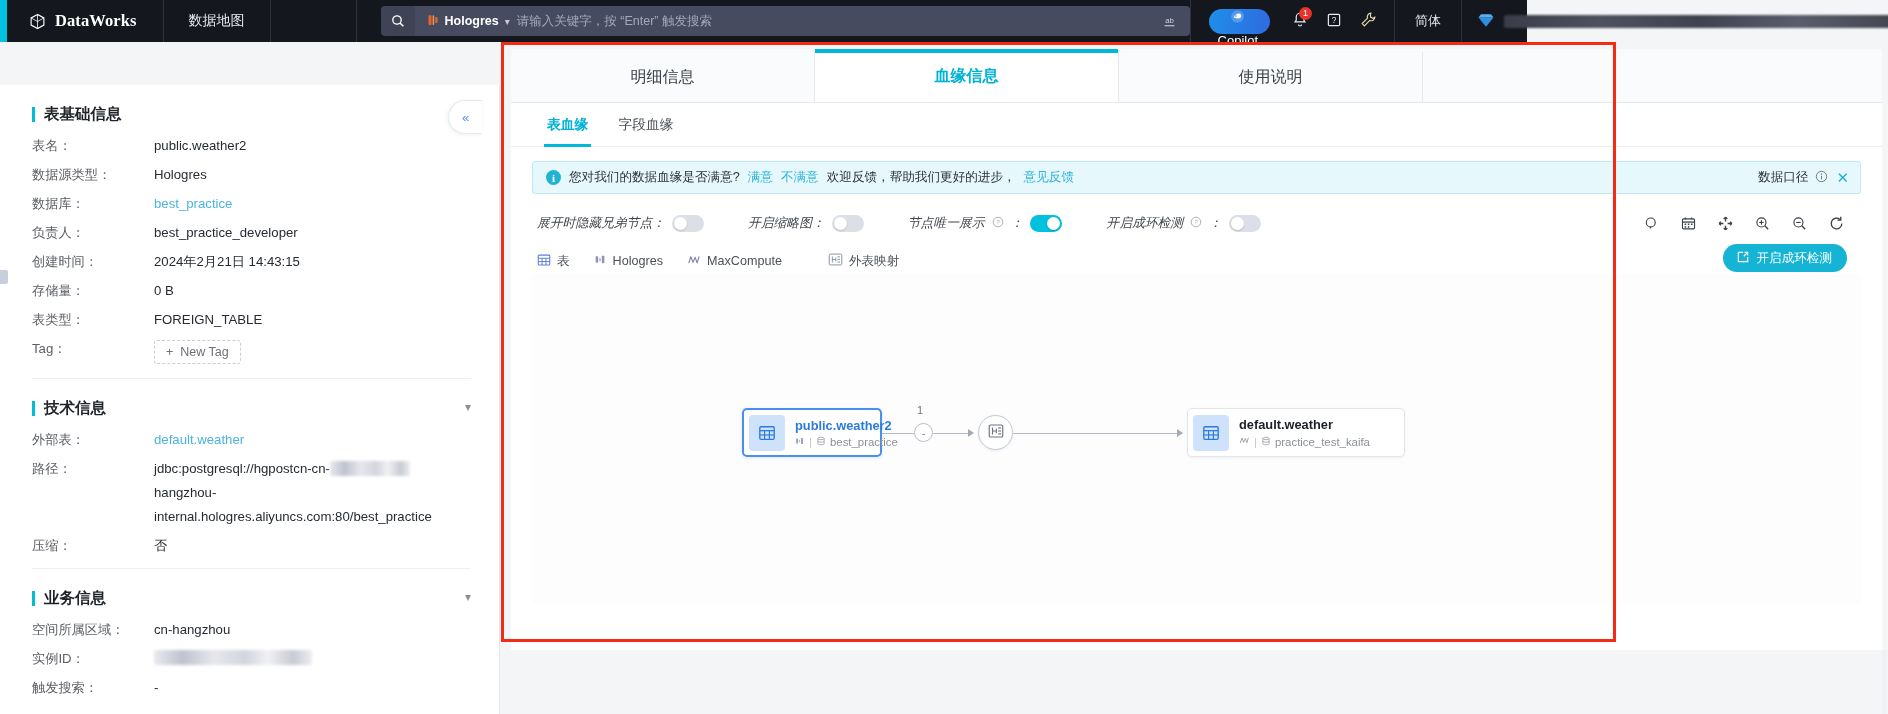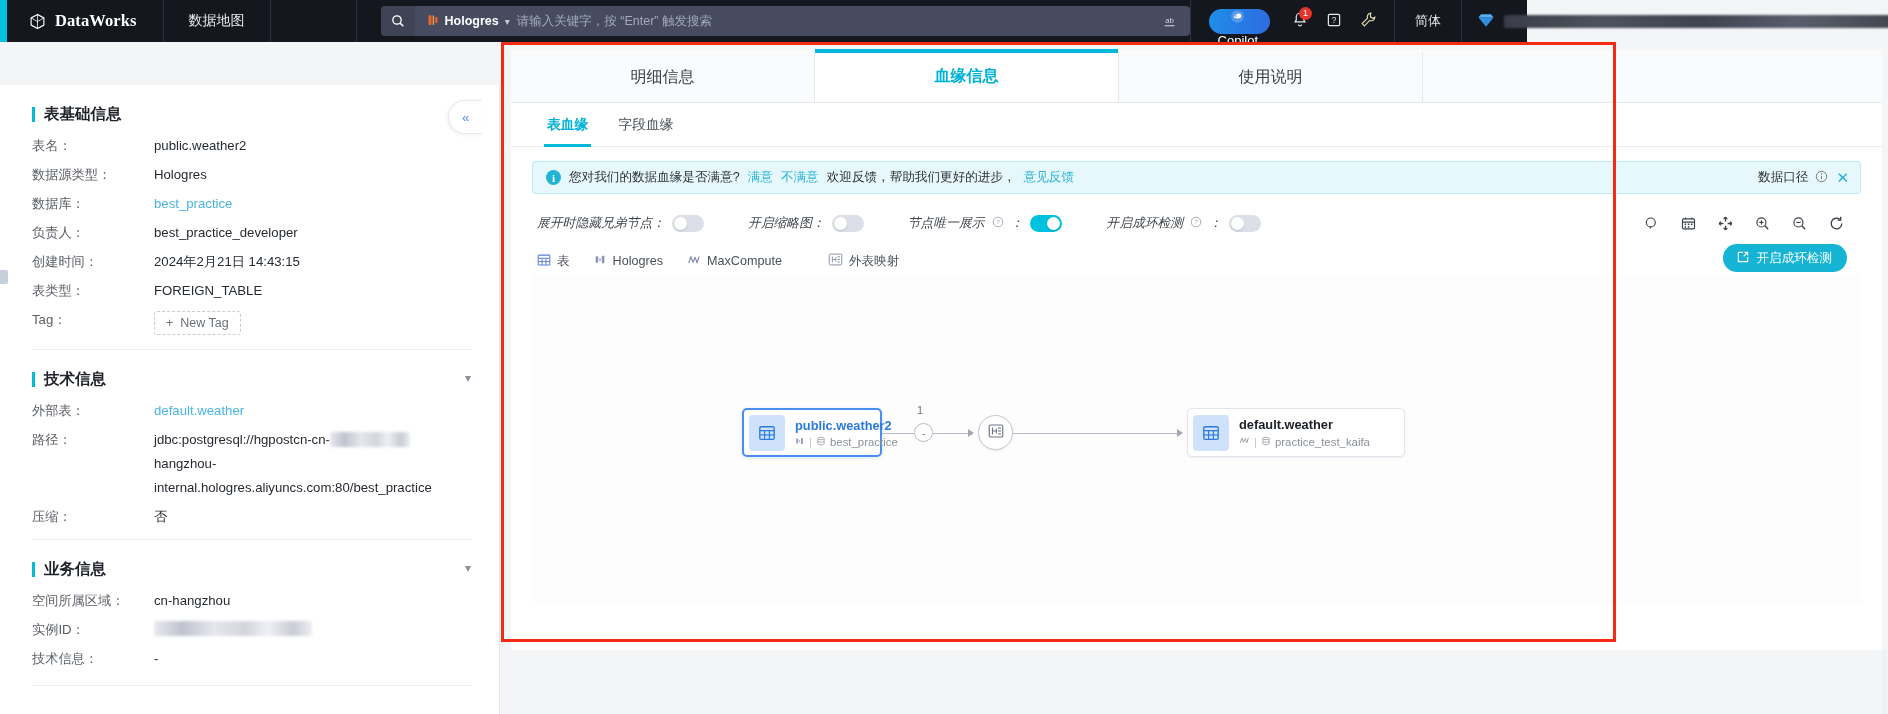--- a/index.html
+++ b/index.html
@@ -458,20 +458,24 @@
       </div>
       <div class="kv">
         <span class="kv-k">负责人：</span>
         <span class="kv-v">best_practice_developer</span>
       </div>
       <div class="kv">
         <span class="kv-k">创建时间：</span>
         <span class="kv-v">2024年2月21日 14:43:15</span>
       </div>
       <div class="kv">
+        <span class="kv-k">存储量：</span>
+        <span class="kv-v">0 B</span>
+      </div>
+      <div class="kv">
         <span class="kv-k">表类型：</span>
         <span class="kv-v">FOREIGN_TABLE</span>
       </div>
       <div class="kv" style="margin-bottom:6px">
         <span class="kv-k">Tag：</span>
         <span class="newtag">
           <span>+</span>
           <span>New Tag</span>
         </span>
       </div>
@@ -515,21 +519,21 @@
     <div>
       <div class="kv">
         <span class="kv-k">空间所属区域：</span>
         <span class="kv-v">cn-hangzhou</span>
       </div>
       <div class="kv">
         <span class="kv-k">实例ID：</span>
         <span class="blur-inline" style="width:158px"></span>
       </div>
       <div class="kv" style="margin-bottom:18px">
-        <span class="kv-k">技术信息：</span>
+        <span class="kv-k">触发搜索：</span>
         <span class="kv-v">-</span>
       </div>
     </div>
     <div class="divider"></div>
   </div>
 </div>
 
 <div id="collapse-btn">
   <span>«</span>
 </div>

